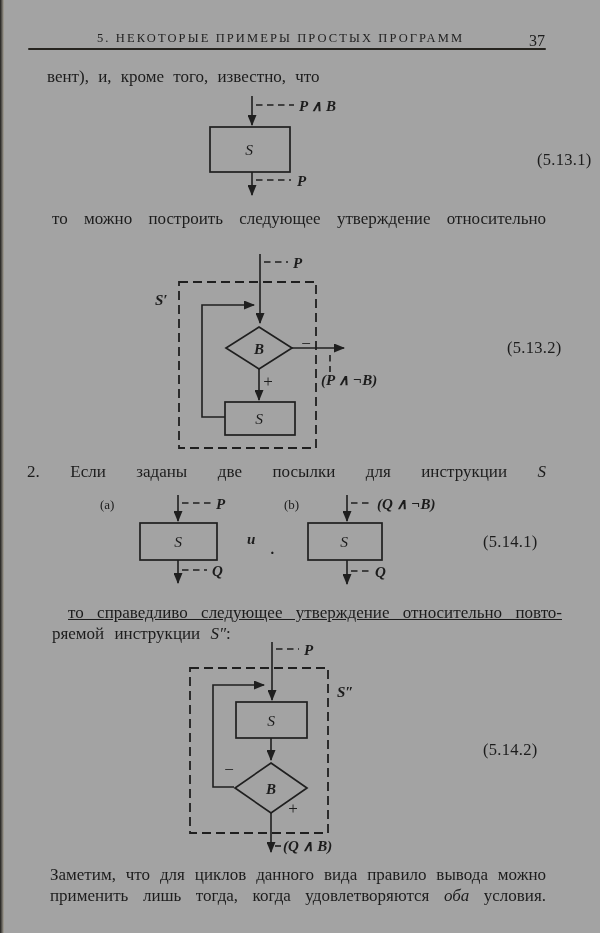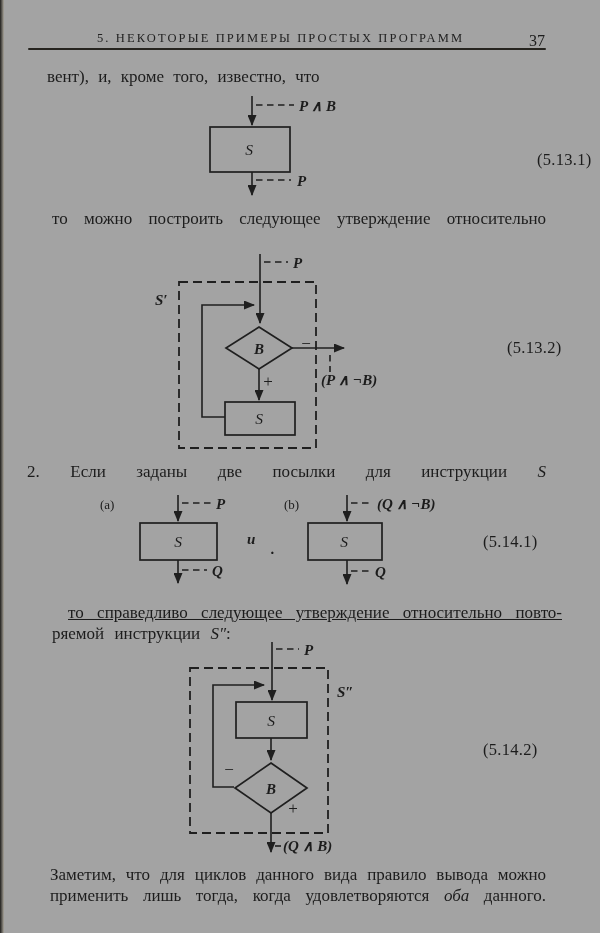--- a/index.html
+++ b/index.html
@@ -161,14 +161,14 @@
       <line class="ln" x1="271" y1="171" x2="271" y2="210" marker-end="url(#arr)"></line>
       <line class="ln" x1="275" y1="204" x2="281" y2="204"></line>
       <text class="ml" x="283" y="209">(Q ∧ B)</text>
     </svg>
     <div class="eq" style="left:483px; top:98px;">(5.14.2)</div>
   </div>
 
   <div class="para just" style="left:50px; top:864px; width:496px;">Заметим, что для циклов данного вида правило вывода можно</div>
   <div class="para just" style="left:50px; top:885px; width:496px;"><span>применить лишь тогда, когда удовлетворяются</span>
     <span class="emph">оба</span>
-    <span>данного.</span></div>
+    <span>условия.</span></div>
 </div>
 
 </body></html>

